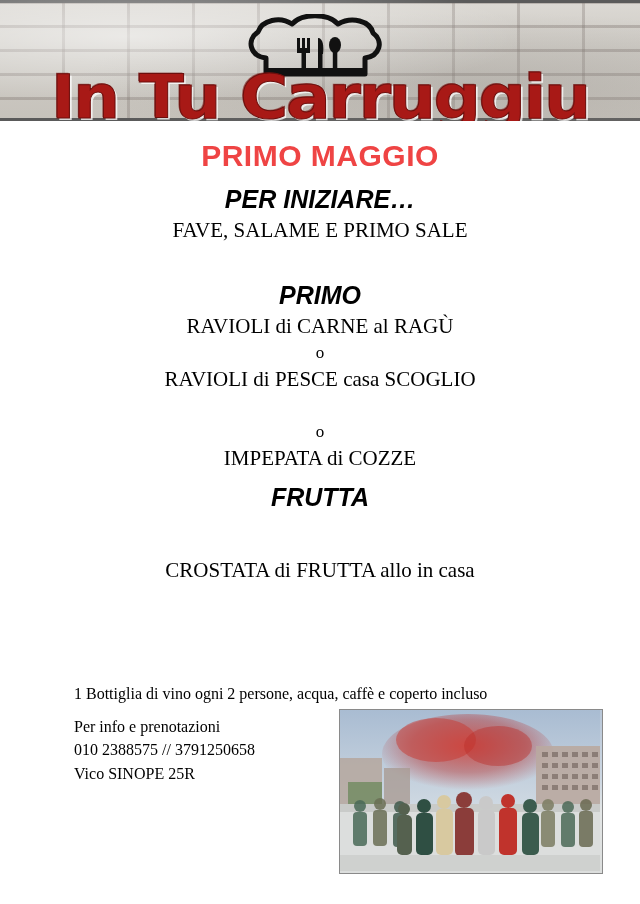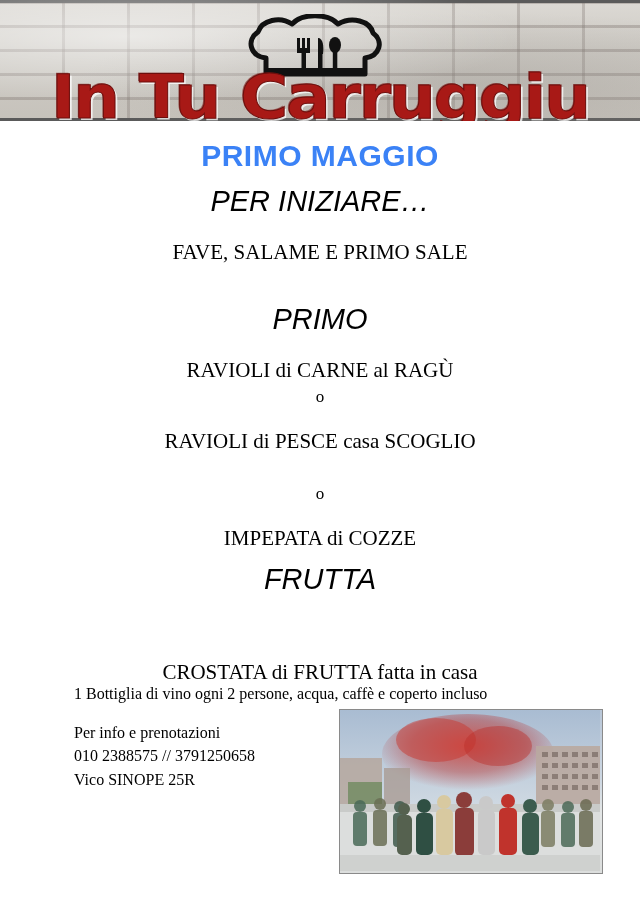--- a/index.html
+++ b/index.html
@@ -88,36 +88,36 @@
   
   .menu {
     position: relative;
     width: 640px;
     text-align: center;
   }
   .title {
     font-family: "Liberation Sans", sans-serif;
     font-weight: bold;
     font-size: 30px;
-    color: #3b82f6;
+    color: #ef4444;
     margin-top: 18px;
     letter-spacing: 0.5px;
   }
   .course-head {
     font-family: "Liberation Sans", sans-serif;
     font-style: italic;
-    font-weight: normal;
-    font-size: 29px;
+    font-weight: bold;
+    font-size: 25px;
     color: #000;
     margin-top: 12px;
   }
   .dish {
     font-family: "Liberation Serif", serif;
     font-size: 21px;
-    margin-top: 22px;
+    margin-top: 4px;
   }
   .or {
     font-family: "Liberation Serif", serif;
     font-size: 17px;
     margin-top: 4px;
   }
   .gap-lg { height: 26px; }
   .gap-md { height: 16px; }
 
   
@@ -126,21 +126,21 @@
     left: 74px;
     top: 682px;
     width: 420px;
     text-align: left;
   }
   .footer-line {
     font-family: "Liberation Serif", serif;
     font-size: 16px;
     line-height: 1.45;
   }
-  .footer-line.first { margin-bottom: 16px; }
+  .footer-line.first { margin-bottom: 10px; }
 
   
   .photo {
     position: absolute;
     left: 339px;
     top: 709px;
     width: 262px;
     height: 163px;
     border: 1px solid #8a8a8a;
     overflow: hidden;
@@ -202,21 +202,21 @@
   <div class="gap-lg"></div>
 
   <div class="or">o</div>
   <div class="dish">IMPEPATA di COZZE</div>
 
   <div class="course-head">FRUTTA</div>
 
   <div class="gap-lg"></div>
   <div class="gap-md"></div>
 
-  <div class="dish">CROSTATA di FRUTTA fatta in casa</div>
+  <div class="dish">CROSTATA di FRUTTA allo in casa</div>
 </div>
 
 <div class="footer">
   <div class="footer-line first">1 Bottiglia di vino ogni 2 persone, acqua, caffè e coperto incluso</div>
   <div class="footer-line">Per info e prenotazioni</div>
   <div class="footer-line">010 2388575 // 3791250658</div>
   <div class="footer-line">Vico SINOPE 25R</div>
 </div>
 
 <div class="photo">

